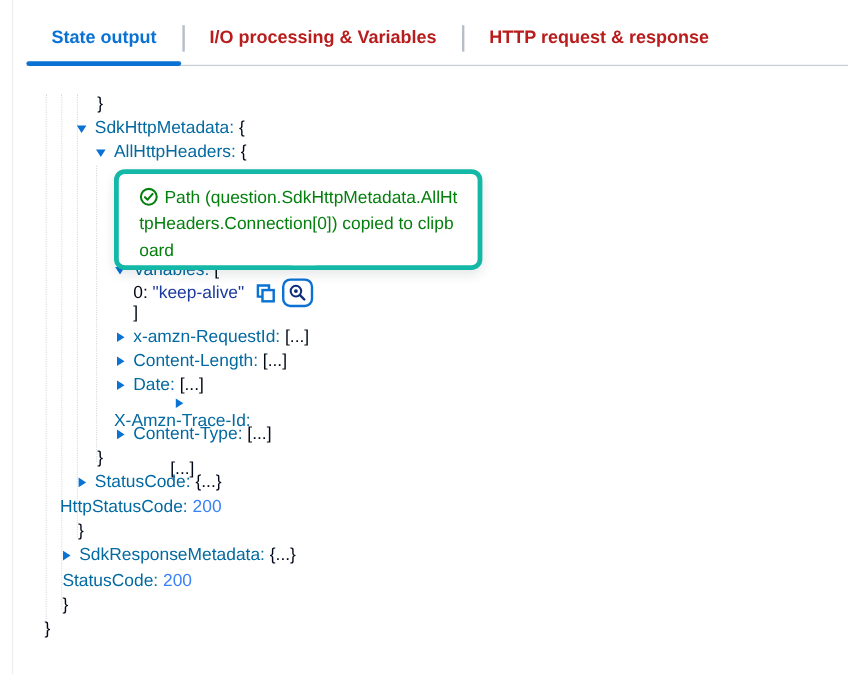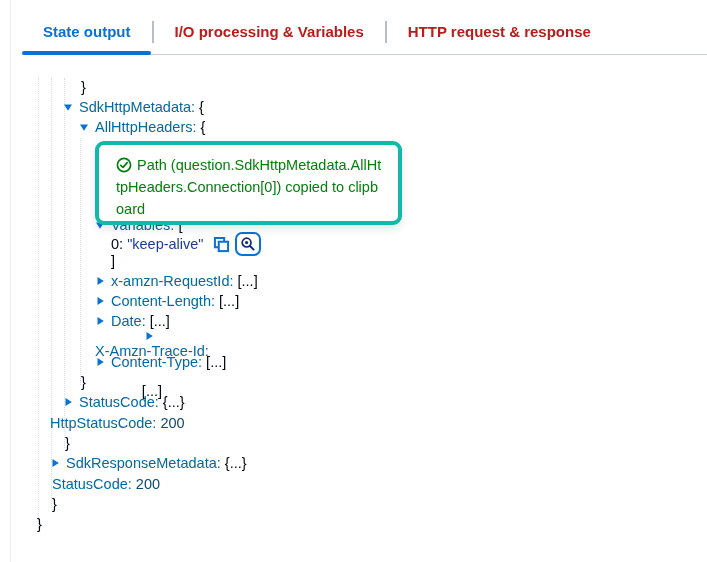--- a/index.html
+++ b/index.html
@@ -26,21 +26,21 @@
   .tree{position:absolute;left:0;top:0;width:707px;height:562px;font-size:14.5px;}
   .guide{position:absolute;width:0;border-left:1px dotted #d9dee3;z-index:0;}
   .row{
     position:absolute;height:20px;display:flex;align-items:center;
     white-space:nowrap;z-index:1;line-height:20px;
   }
   .tri{width:10px;height:10px;margin-right:6px;flex:0 0 auto;cursor:pointer;}
   .key{color:#0369a1;}
   .punct{color:#000716;}
   .str{color:#1b3a9e;}
-  .num{color:#0c4a6e;}
+  .num{color:#3b82f6;}
   .icon-btn{display:inline-flex;align-items:center;justify-content:center;cursor:pointer;background:none;border:none;padding:0;}
   .copy-btn{margin-left:9px;}
   .path-btn{
     margin-left:5px;width:26px;height:24px;border:2px solid #0972d3;border-radius:7px;
     box-sizing:border-box;background:#ffffff;
   }
 
   
   .toast{
     position:absolute;left:95px;top:141px;width:307px;box-sizing:border-box;

